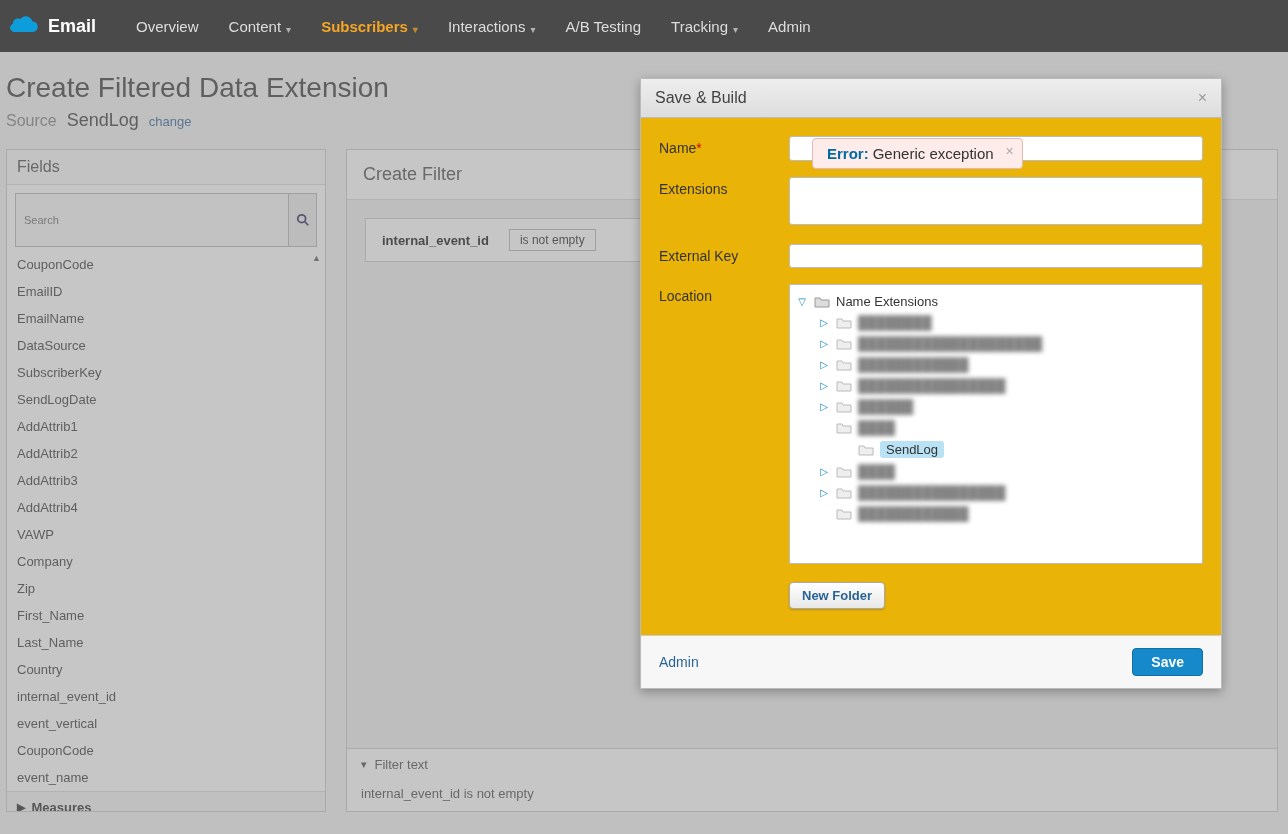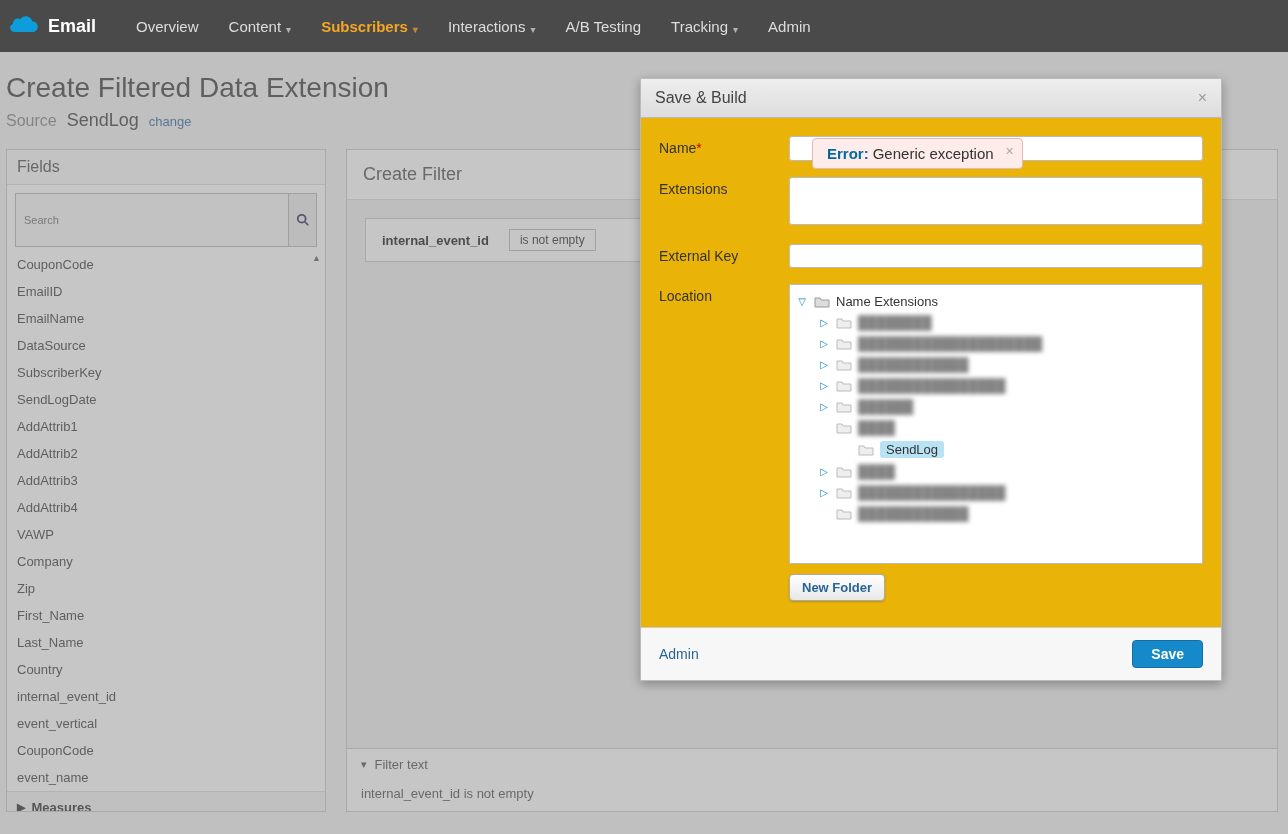--- a/index.html
+++ b/index.html
@@ -65,21 +65,21 @@
 
 
 .tree-box { border: 1px solid #bbb; height: 280px; overflow-y: scroll; background: #fff; padding: 6px 4px; font-size: 13px; }
 .tree-row { display: flex; align-items: center; gap: 6px; padding: 3px 2px; }
 .tree-toggle { width: 12px; font-size: 10px; color: #1589c9; display: inline-flex; justify-content: center; }
 .folder-icon { width: 16px; height: 13px; display: inline-block; }
 .tree-label { color: #333; }
 .tree-label.selected { background: #b9e2f5; border-radius: 3px; padding: 1px 6px; }
 .tree-label.blurred { filter: blur(2px); opacity: 0.6; }
 
-.new-folder-btn { margin-top: 10px; background: linear-gradient(#fff, #e8e8e8); border: 1px solid #aaa; border-radius: 4px; padding: 5px 12px; font-size: 13px; color: #2a6496; font-weight: bold; cursor: pointer; box-shadow: 0 1px 2px rgba(0,0,0,0.2); }
+.new-folder-btn { margin-top: 18px; background: linear-gradient(#fff, #e8e8e8); border: 1px solid #aaa; border-radius: 4px; padding: 5px 12px; font-size: 13px; color: #2a6496; font-weight: bold; cursor: pointer; box-shadow: 0 1px 2px rgba(0,0,0,0.2); }
 
 .modal-footer { border-top: 1px solid #ccc; background: #f7f7f7; padding: 12px 18px; display: flex; justify-content: space-between; align-items: center; }
 .cancel-link { color: #2a6496; font-size: 14px; cursor: pointer; }
 .save-btn { background: #1589c9; color: #fff; border: 1px solid #0f6fa6; border-radius: 4px; padding: 5px 18px; font-size: 14px; font-weight: bold; cursor: pointer; }
 
 </style>
 </head>
 <body>
 
 <div class="topnav">

